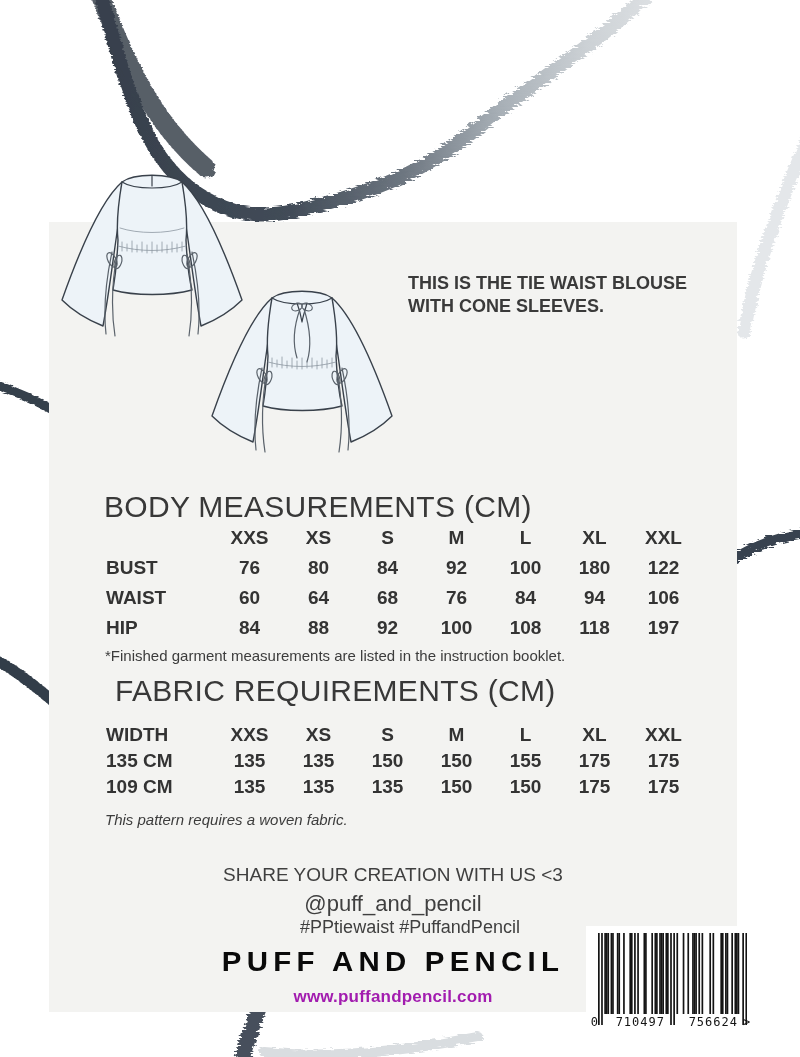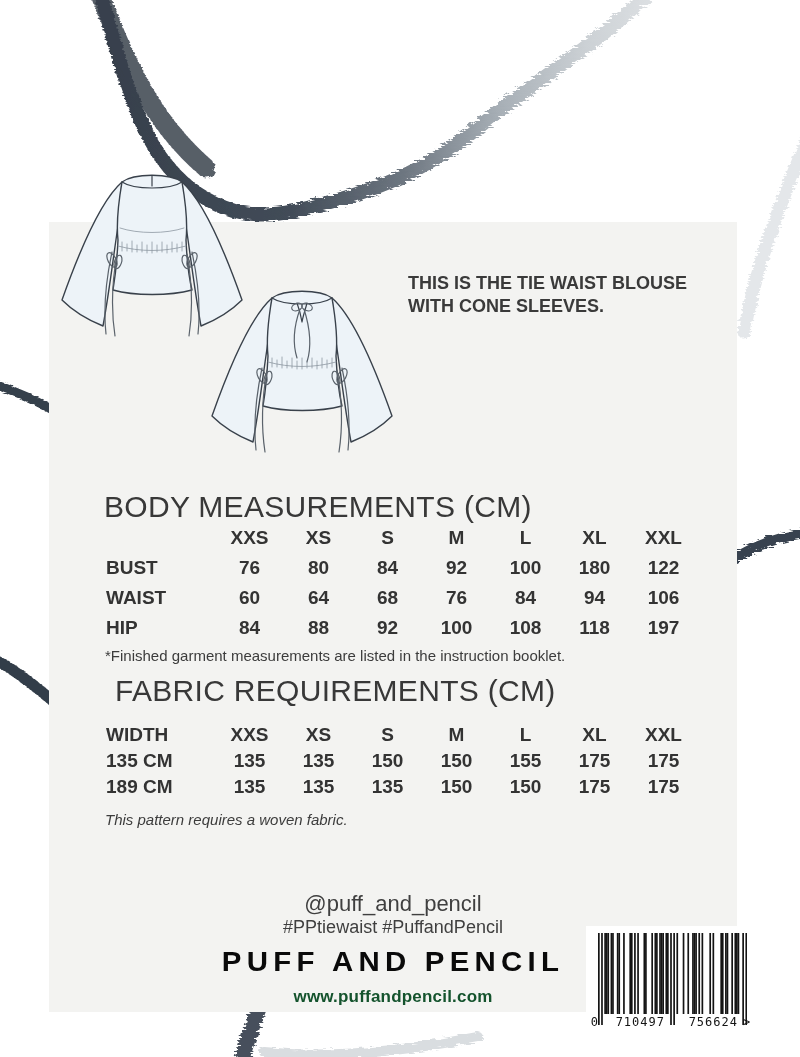--- a/index.html
+++ b/index.html
@@ -26,24 +26,24 @@
   #fabric-table{left:54px;top:500px;grid-auto-rows:26px;}
   .mtable .cell{display:flex;align-items:center;justify-content:center;white-space:nowrap;}
   .mtable .rowlabel,.mtable .corner{justify-content:flex-start;padding-left:3px;}
   .small-note{position:absolute;font-size:15px;color:#3c3c3c;white-space:nowrap;}
   #bm-footnote{left:56px;top:425px;text-align:center;}
   #fr-note{left:56px;top:589px;font-style:italic;}
 
   .share-line{position:absolute;left:0;width:688px;text-align:center;color:#3f3f3f;}
   #share-1{top:642px;font-size:19px;}
   #share-2{top:669px;font-size:22px;}
-  #share-3{top:695px;font-size:18px;}
+  #share-3{top:695px;font-size:18px;margin-left:17px;}
   #brand-logo{top:724px;font-size:28px;font-weight:bold;letter-spacing:5px;color:var(--logo);
               transform:scaleX(1.05);transform-origin:50% 50%;white-space:nowrap;}
-  #website{top:765px;font-size:17px;font-weight:bold;color:#14532d;letter-spacing:.2px;}
+  #website{top:765px;font-size:17px;font-weight:bold;color:#a21caf;letter-spacing:.2px;}
 
   .barcode{position:absolute;left:586px;top:926px;width:176px;height:108px;
            background:var(--barcode-bg);z-index:3;}
   .barcode svg{position:absolute;left:12px;top:7px;width:149px;height:92px;display:block;}
   .bc-digit{position:absolute;top:90px;font-family:"DejaVu Sans Mono",monospace;
             font-size:12px;color:var(--barcode-ink);line-height:13px;}
   #bc-lead{left:2px;width:10px;text-align:right;}
   #bc-g1{left:24px;width:55px;text-align:right;letter-spacing:1px;}
   #bc-g2{left:97px;width:55px;text-align:right;letter-spacing:1px;}
   #bc-trail{left:157px;width:16px;}
@@ -140,31 +140,32 @@
         <div class="cell head">XL</div>
         <div class="cell head">XXL</div>
         <div class="cell rowlabel">135 CM</div>
         <div class="cell val">135</div>
         <div class="cell val">135</div>
         <div class="cell val">150</div>
         <div class="cell val">150</div>
         <div class="cell val">155</div>
         <div class="cell val">175</div>
         <div class="cell val">175</div>
-        <div class="cell rowlabel">189 CM</div>
+        <div class="cell rowlabel">109 CM</div>
         <div class="cell val">135</div>
         <div class="cell val">135</div>
         <div class="cell val">135</div>
         <div class="cell val">150</div>
         <div class="cell val">150</div>
         <div class="cell val">175</div>
         <div class="cell val">175</div>
       </div>
     <div class="small-note" id="fr-note">This pattern requires a woven fabric.</div>
 
+    <div class="share-line" id="share-1">SHARE YOUR CREATION WITH US &lt;3</div>
     <div class="share-line" id="share-2">@puff_and_pencil</div>
     <div class="share-line" id="share-3">#PPtiewaist #PuffandPencil</div>
     <div class="share-line" id="brand-logo">PUFF AND PENCIL</div>
     <div class="share-line" id="website">www.puffandpencil.com</div>
   </div>
 
   <svg class="garment-svg" viewBox="40 155 390 320">
 
     <g>
       <path class="blouse-fill" d="M 122,182 C 106,196 85,235 62,300 C 74,312 88,320 103,326 C 110,288 114,250 120,213 C 121,200 121,190 122,182 Z"></path>

